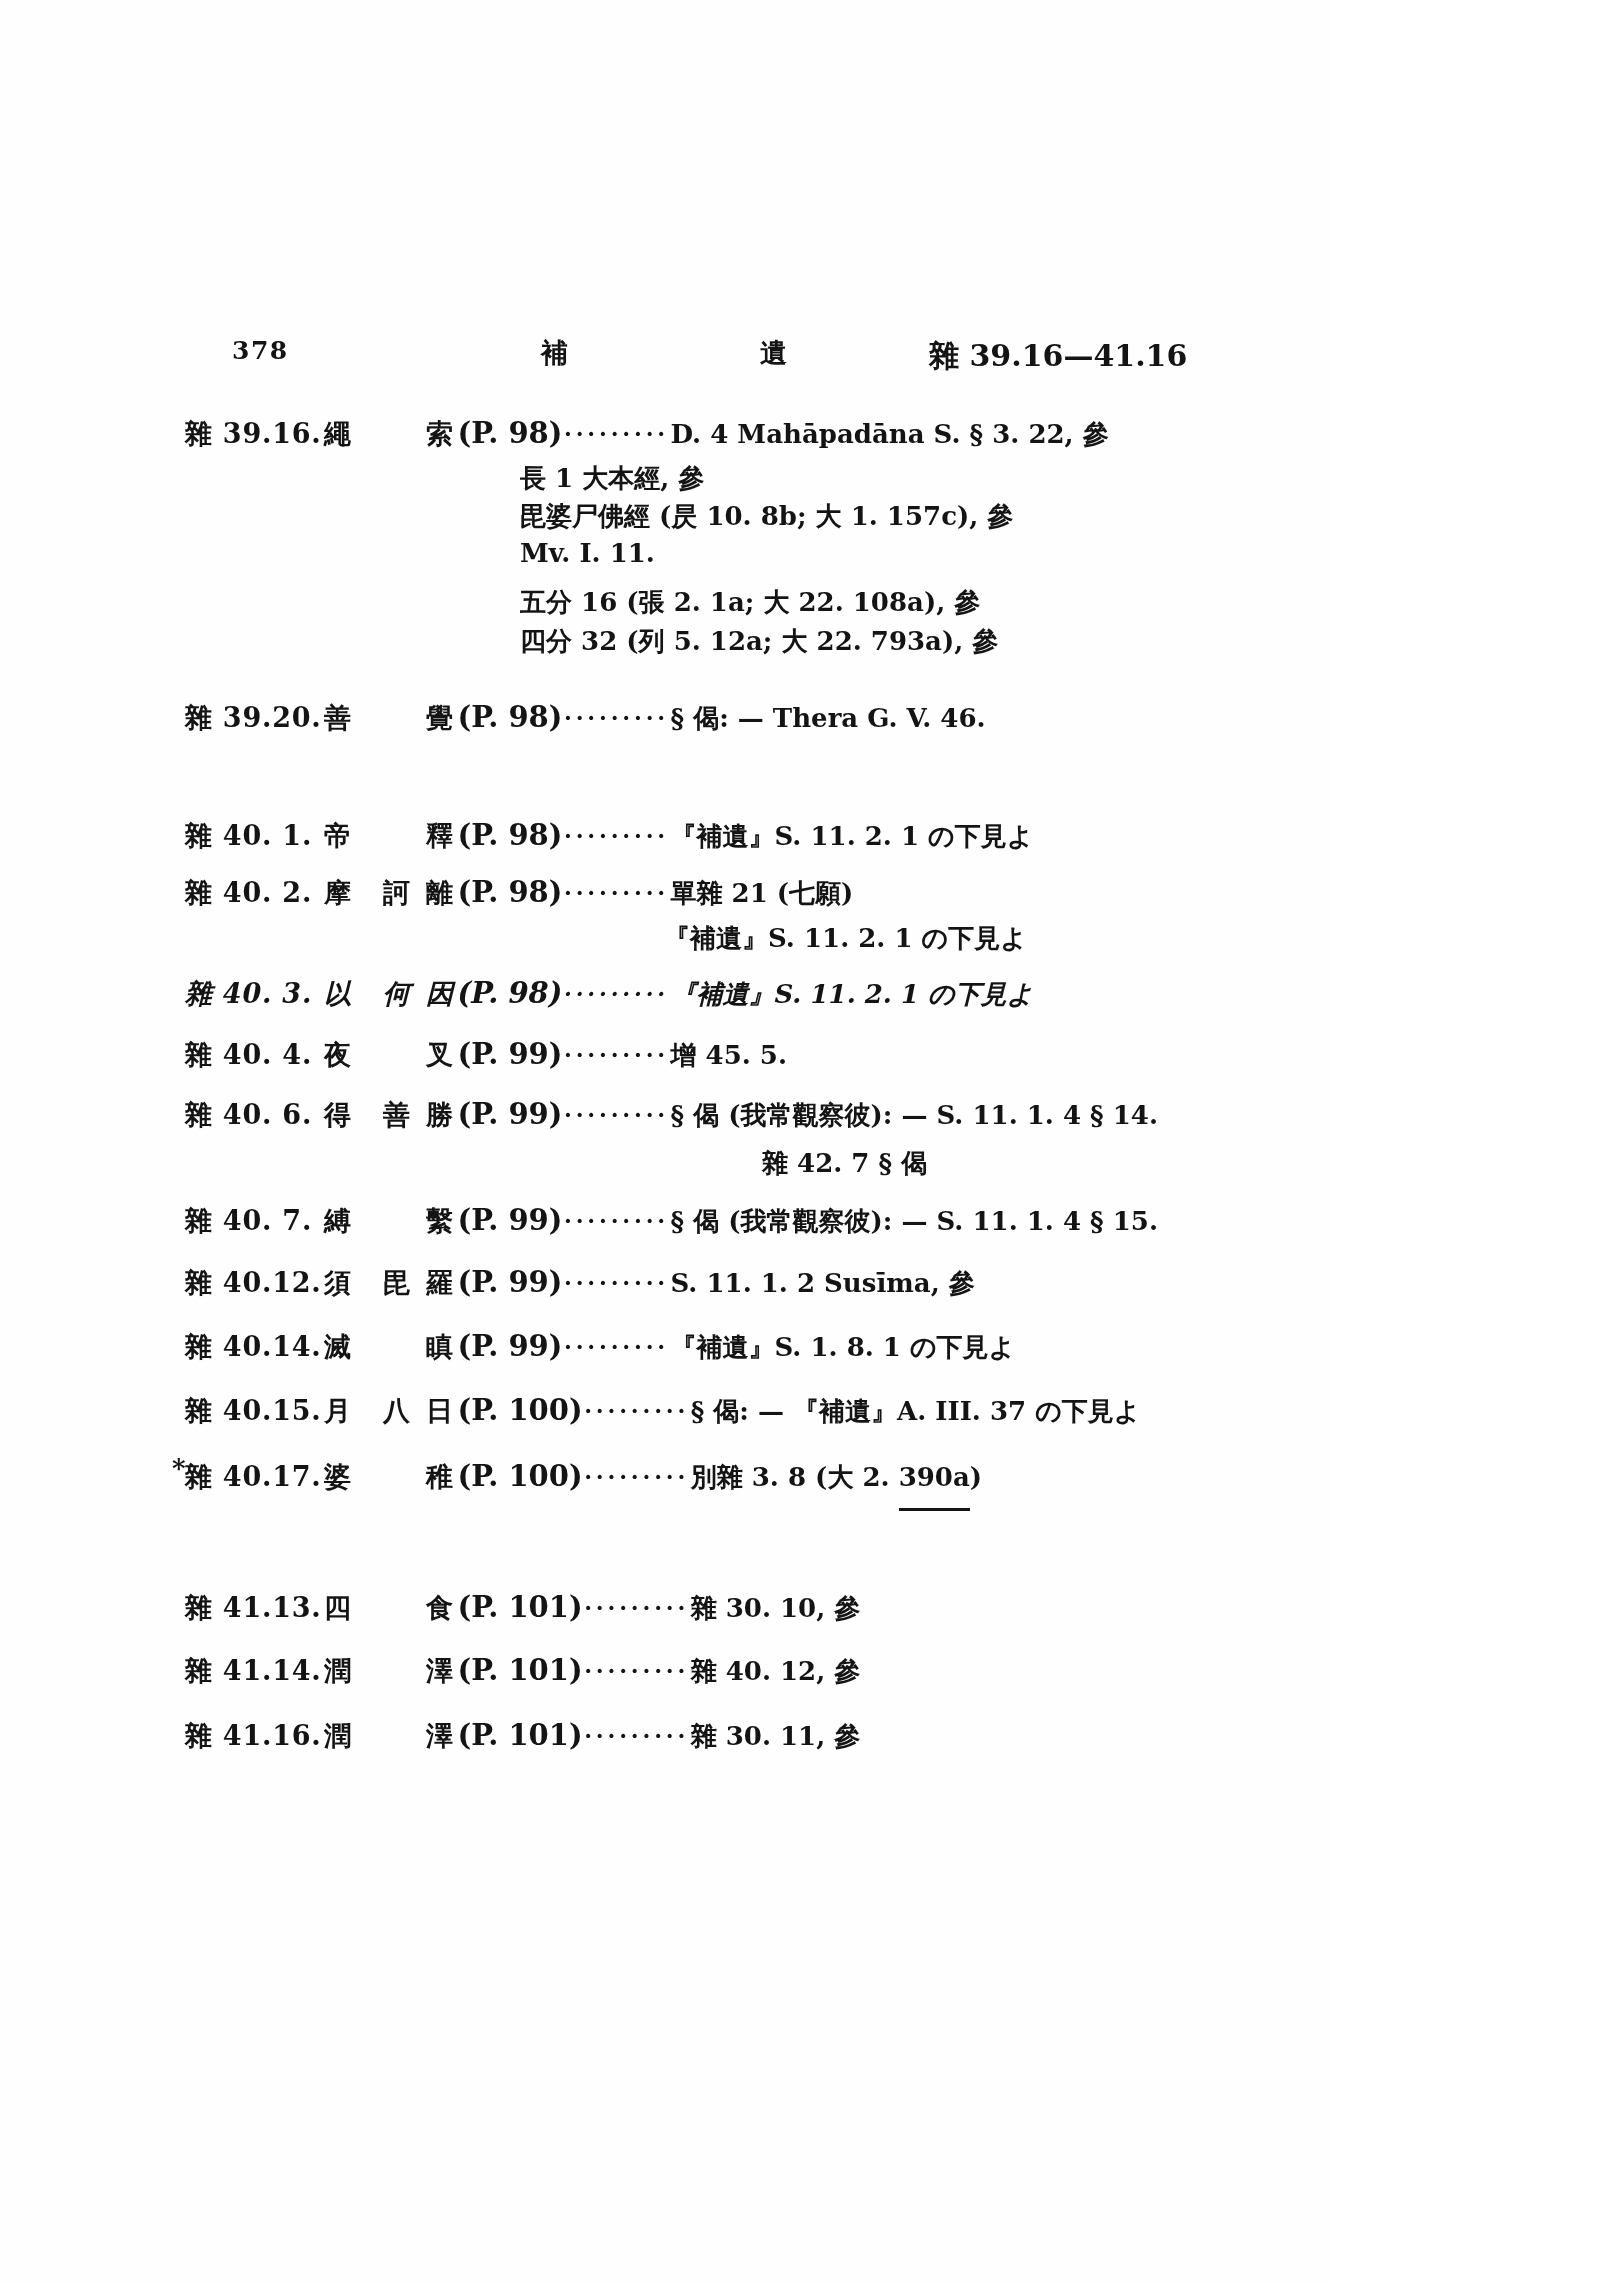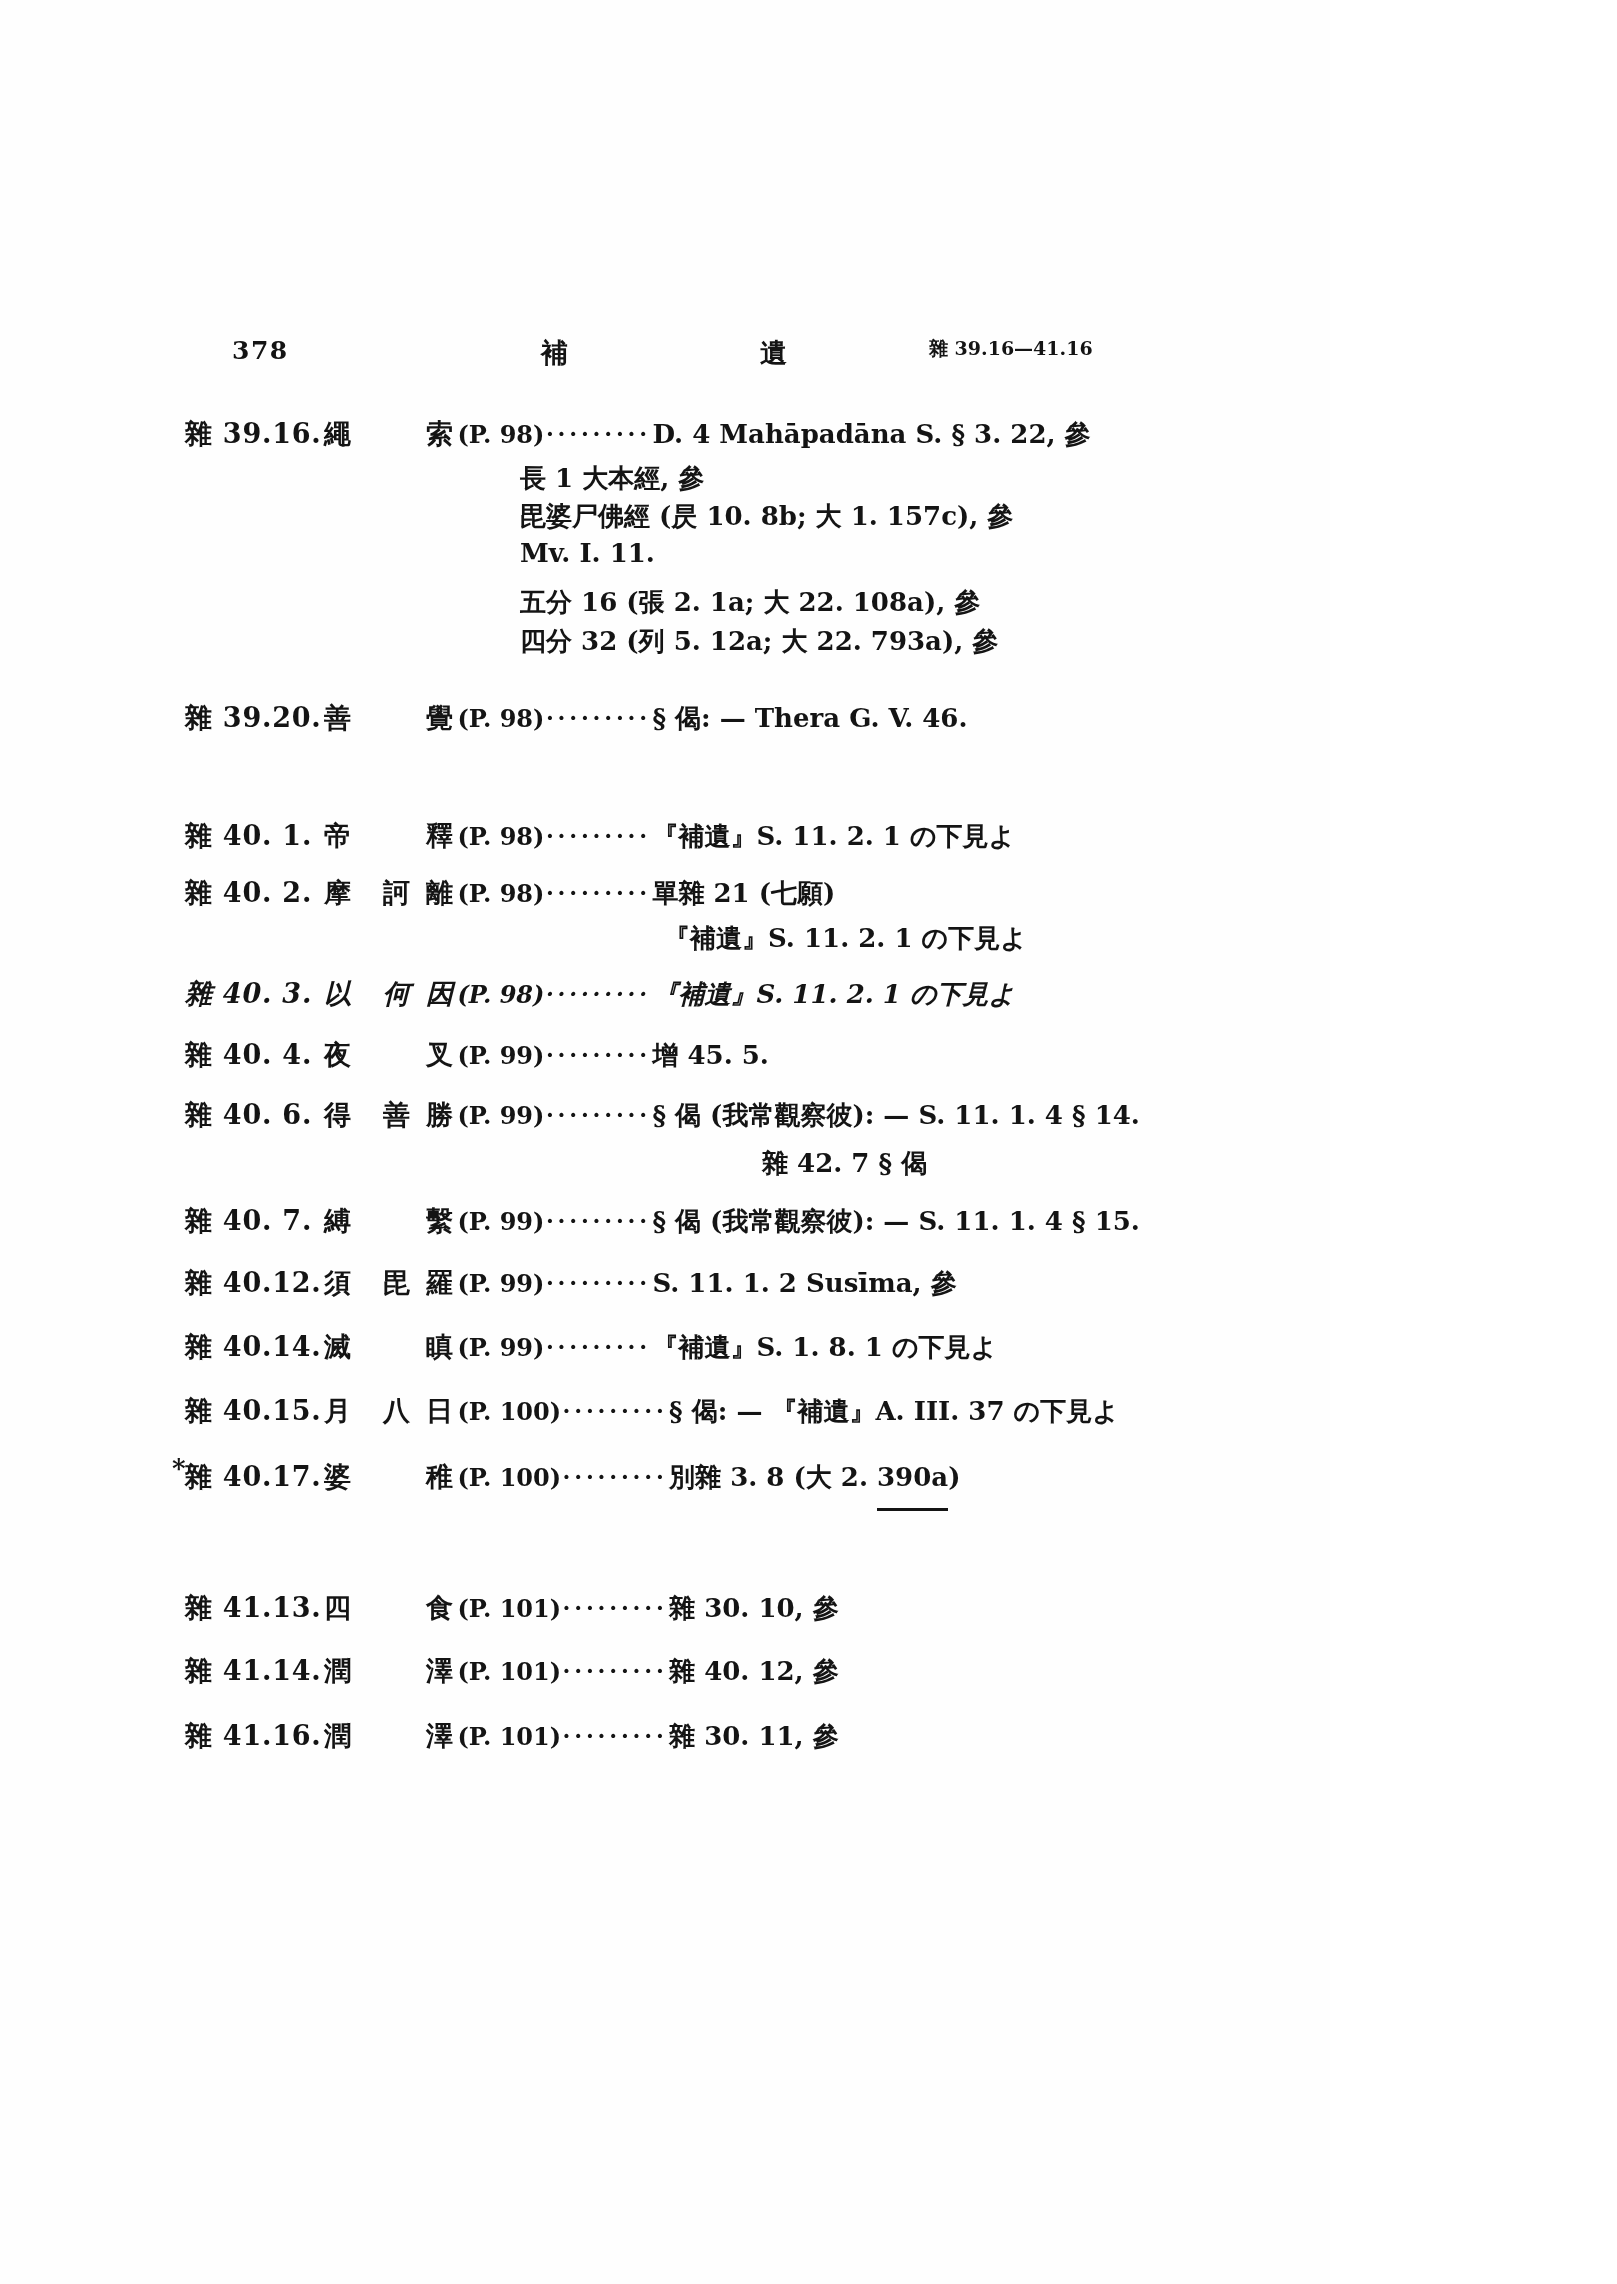--- a/index.html
+++ b/index.html
@@ -11,28 +11,28 @@
     color:#141414;
     font-family:"DejaVu Serif","Liberation Serif",serif;
     font-weight:600;
     overflow:hidden;
   }
   .abs{position:absolute;white-space:nowrap;}
   
   .hdr-pagenum{left:232px;top:336px;font-size:25px;letter-spacing:1.5px;}
   .hdr-title-l{left:541px;top:335px;font-size:27px;}
   .hdr-title-r{left:760px;top:335px;font-size:27px;}
-  .hdr-range{left:929px;top:336px;font-size:19px;}
+  .hdr-range{left:929px;top:336px;font-size:30px;}
   
   .row{position:absolute;left:175px;height:38px;width:1357px;font-size:27px;}
   .row .star{position:absolute;left:-3px;top:-6px;font-size:26px;}
   .row .num{position:absolute;left:9.8px;top:0;letter-spacing:0.8px;}
   .row .h1{position:absolute;left:149px;top:0;word-spacing:22.6px;}
   .row .tail{position:absolute;left:251px;top:0;}
-  .row .pg{font-size:24px;padding-left:4.5px;}
+  .row .pg{font-size:29px;padding-left:4.5px;}
   .dots{letter-spacing:3.8px;font-size:22.6px;vertical-align:1.5px;padding:0 1.5px;}
   .ref{font-size:26px;margin-top:32px;}
   .u{border-bottom:3px solid #141414;padding-bottom:16px;}
   .subline{position:absolute;font-size:26px;white-space:nowrap;}
 </style>
 </head>
 <body>
 
 <div class="page">
   <div>

